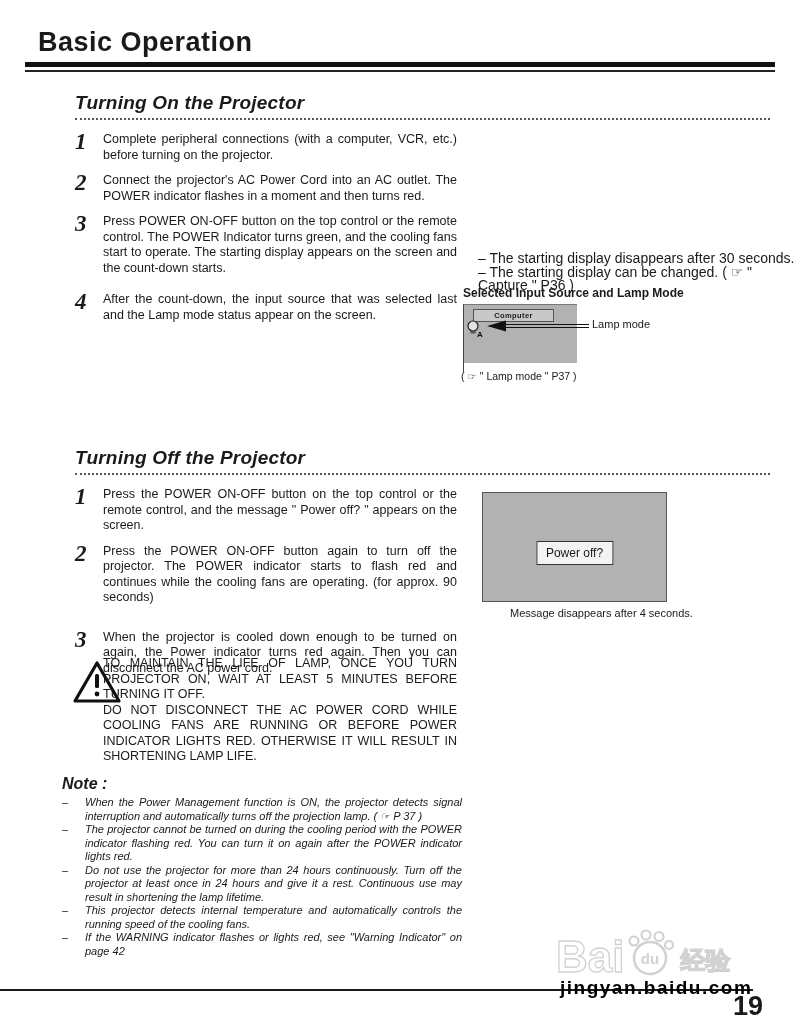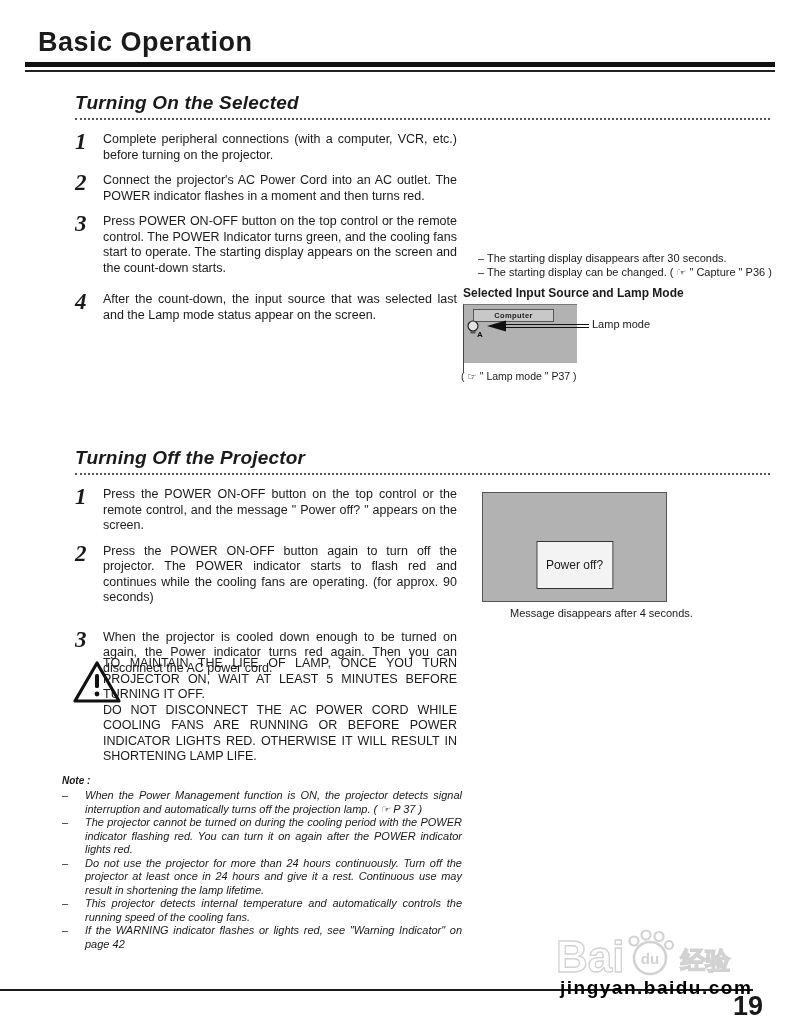--- a/index.html
+++ b/index.html
@@ -22,44 +22,44 @@
   .step{position:relative;padding-left:28px;margin-bottom:10px;}
   .step-num{position:absolute;left:0;top:-3px;font-family:"Liberation Serif",serif;font-style:italic;font-weight:bold;font-size:23px;}
   .step-text{font-size:12.5px;line-height:15.5px;text-align:justify;}
   .off-gap{margin-bottom:24px;}
   
   .screen{position:absolute;background:#b2b2b2;border:1.5px solid #555;box-sizing:border-box;}
   .screen-start{left:482px;top:135px;width:185px;height:113px;text-align:center;}
   .countdown{margin-top:20px;font-size:13px;font-weight:bold;letter-spacing:1px;}
   .sanyo{position:relative;display:inline-block;margin-top:1px;font-size:28px;font-weight:bold;font-style:italic;letter-spacing:1px;}
   .sanyo-stripe{position:absolute;left:52%;top:-6px;width:9px;height:42px;background:#8d8d8d;transform:rotate(10deg);opacity:.65;}
-  .startup-notes{position:absolute;left:478px;top:252px;font-size:11px;line-height:13.5px;}
+  .startup-notes{position:absolute;left:478px;top:252px;font-size:14px;line-height:13.5px;}
   
   .sel-heading{position:absolute;left:463px;top:286px;font-size:12px;font-weight:bold;}
   .osd-box{left:463px;top:304px;width:114px;height:59px;border:none;border-left:1px solid #444;border-top:1px solid #777;}
   .osd-tail{position:absolute;left:463px;top:363px;width:1px;height:9px;background:#444;}
   .input-btn{position:absolute;left:9px;top:4px;width:81px;height:13px;background:#c8c8c8;border:1px solid #555;box-sizing:border-box;
              font-size:7.5px;font-weight:bold;text-align:center;line-height:11px;letter-spacing:.4px;}
   .lamp-ic{position:absolute;left:2px;top:15px;}
   .arrow{position:absolute;left:487px;top:319px;}
   .lamp-label{position:absolute;left:592px;top:318px;font-size:11px;}
   .lamp-ref{position:absolute;left:461px;top:370px;font-size:10.5px;}
   
   .screen-off{left:482px;top:492px;width:185px;height:110px;}
   .pwr-dialog{position:absolute;left:50%;top:48px;transform:translateX(-50%);background:#f3f3f3;border:1.5px solid #333;
-              padding:16px 9px;font-size:12px;white-space:nowrap;}
+              padding:4px 9px;font-size:12px;white-space:nowrap;}
   .msg-note{position:absolute;left:462px;top:607px;font-size:11px;padding-left:48px;}
   
   .warn{position:absolute;left:75px;top:656px;width:382px;}
   .warn-icon{position:absolute;left:-3px;top:3px;}
   .warn-text{padding-left:28px;font-size:12.5px;line-height:15.5px;text-align:justify;}
   .warn-text p{margin:0;}
   
   .note{position:absolute;left:62px;top:775px;width:400px;font-style:italic;}
-  .note-title{font-size:10px;font-weight:bold;margin-bottom:3px;}
+  .note-title{font-size:16px;font-weight:bold;margin-bottom:3px;}
   .note-item{display:flex;font-size:11px;line-height:13.5px;}
   .note-dash{width:23px;flex:none;}
   .note-body{flex:1;text-align:justify;}
   
   .foot-rule{position:absolute;left:0;top:989px;width:753px;border-top:2px solid #1a1a1a;}
   .page-num{position:absolute;left:733px;top:991px;font-size:27px;font-weight:bold;}
   .wm{position:absolute;left:556px;top:928px;display:flex;align-items:flex-end;color:#fff;
       -webkit-text-stroke:1.3px #d2d2d2;font-weight:bold;}
   .wm-bai{font-size:44px;line-height:46px;}
   .wm-cn{font-size:25px;line-height:40px;margin-left:4px;color:#000000;-webkit-text-stroke:1.2px #d2d2d2;}
@@ -67,21 +67,21 @@
 </style>
 </head>
 <body>
 
 <div class="page">
 
   <div class="hdr-title">Basic Operation</div>
   <div class="hdr-rule"></div>
 
   <div class="sec sec-on">
-    <div class="sec-title">Turning On the Selected</div>
+    <div class="sec-title">Turning On the Projector</div>
     <div class="dotted"></div>
     <div class="steps">
       <div class="step">
         <span class="step-num">1</span>
         <div class="step-text">Complete peripheral connections (with a computer, VCR, etc.) before turning on the projector.</div>
       </div>
       <div class="step">
         <span class="step-num">2</span>
         <div class="step-text">Connect the projector's AC Power Cord into an AC outlet.  The POWER indicator flashes in a moment and then turns red.</div>
       </div>

